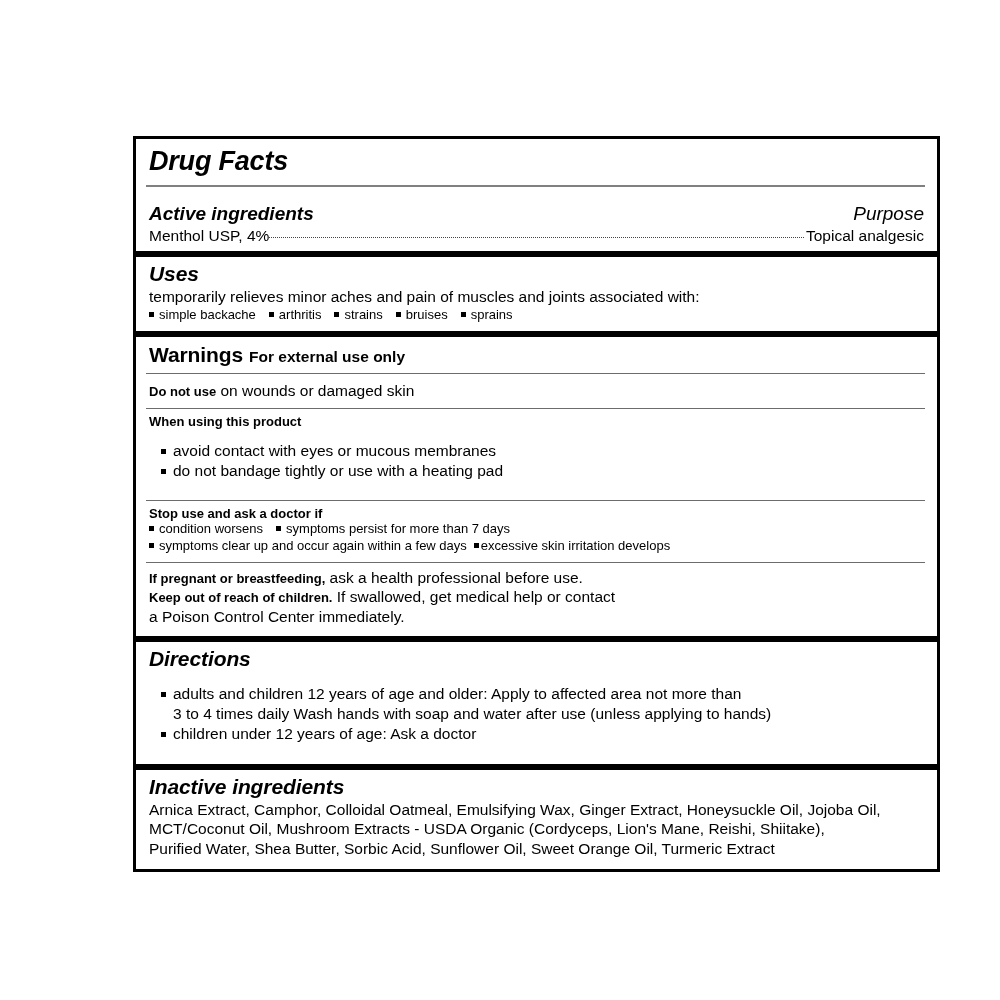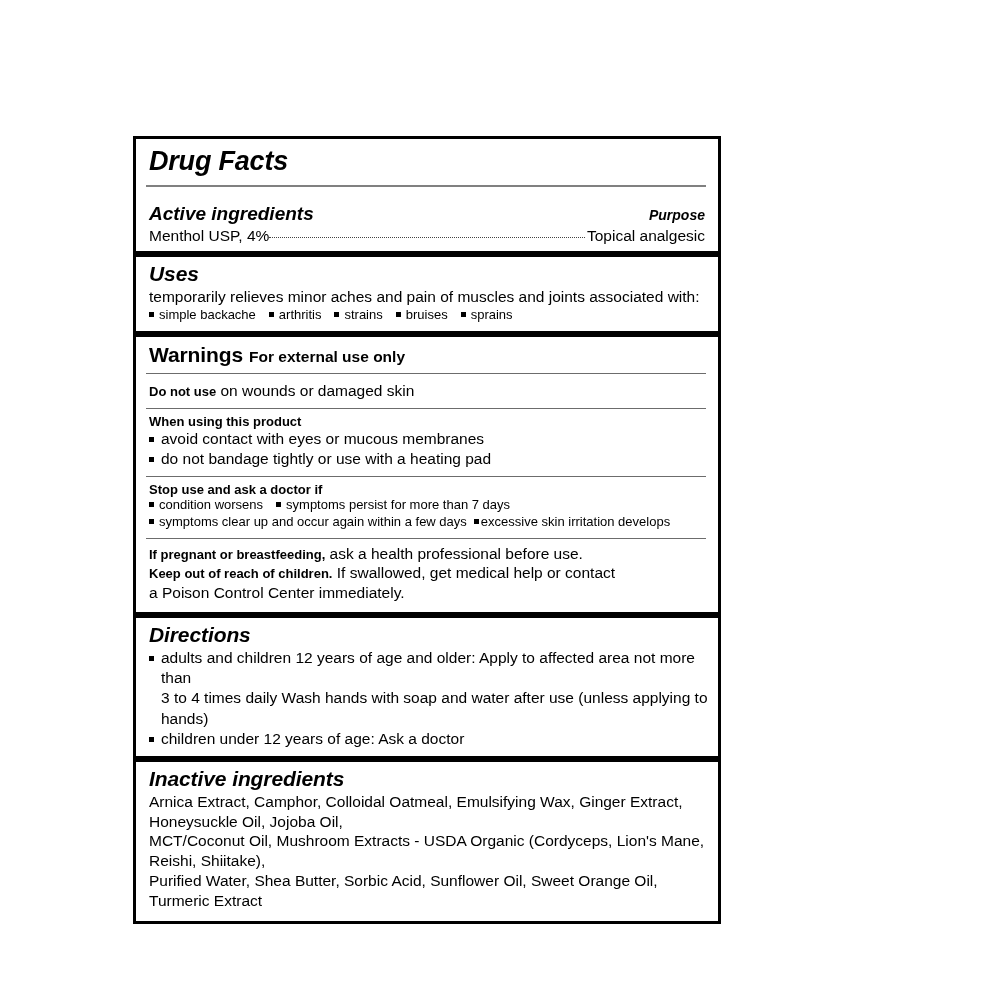--- a/index.html
+++ b/index.html
@@ -16,21 +16,21 @@
     width: 1000px;
     height: 1000px;
     background: #ffffff;
   }
 
   
   #drug-facts-panel {
     position: absolute;
     left: 133px;
     top: 136px;
-    width: 588px;
+    width: 807px;
     border: 3px solid #000000;
     background: #ffffff;
   }
 
   
   .block { padding: 0 10px; }
 
   
   .thick-rule {
     height: 6px;
@@ -113,39 +113,39 @@
     justify-content: space-between;
     padding: 16px 3px 0 3px;
   }
   .ai-head-left {
     font-size: 19px;
     font-weight: bold;
     font-style: italic;
     color: #000;
   }
   .ai-head-right {
-    font-size: 14px;
-    font-weight: bold;
+    font-size: 19px;
+    font-weight: normal;
     font-style: italic;
     color: #000;
   }
   .ai-name { font-size: 15.5px; color:#000; white-space: nowrap; }
   .ai-leader {
     flex: 1 1 auto;
     margin: 0 2px 0 0;
     border-bottom: 1.5px dotted #444;
     transform: translateY(-3px);
     min-width: 10px;
   }
   .ai-purpose { font-size: 15.5px; color:#000; white-space: nowrap; }
 
   
   ul.bul {
     list-style: none;
-    margin: 0;
+    margin: 12px;
     padding: 0;
   }
   ul.bul > li {
     position: relative;
     padding-left: 15px;
     font-size: 15.5px;
     line-height: 1.30;
     color: #000;
   }
   ul.bul > li::before {

